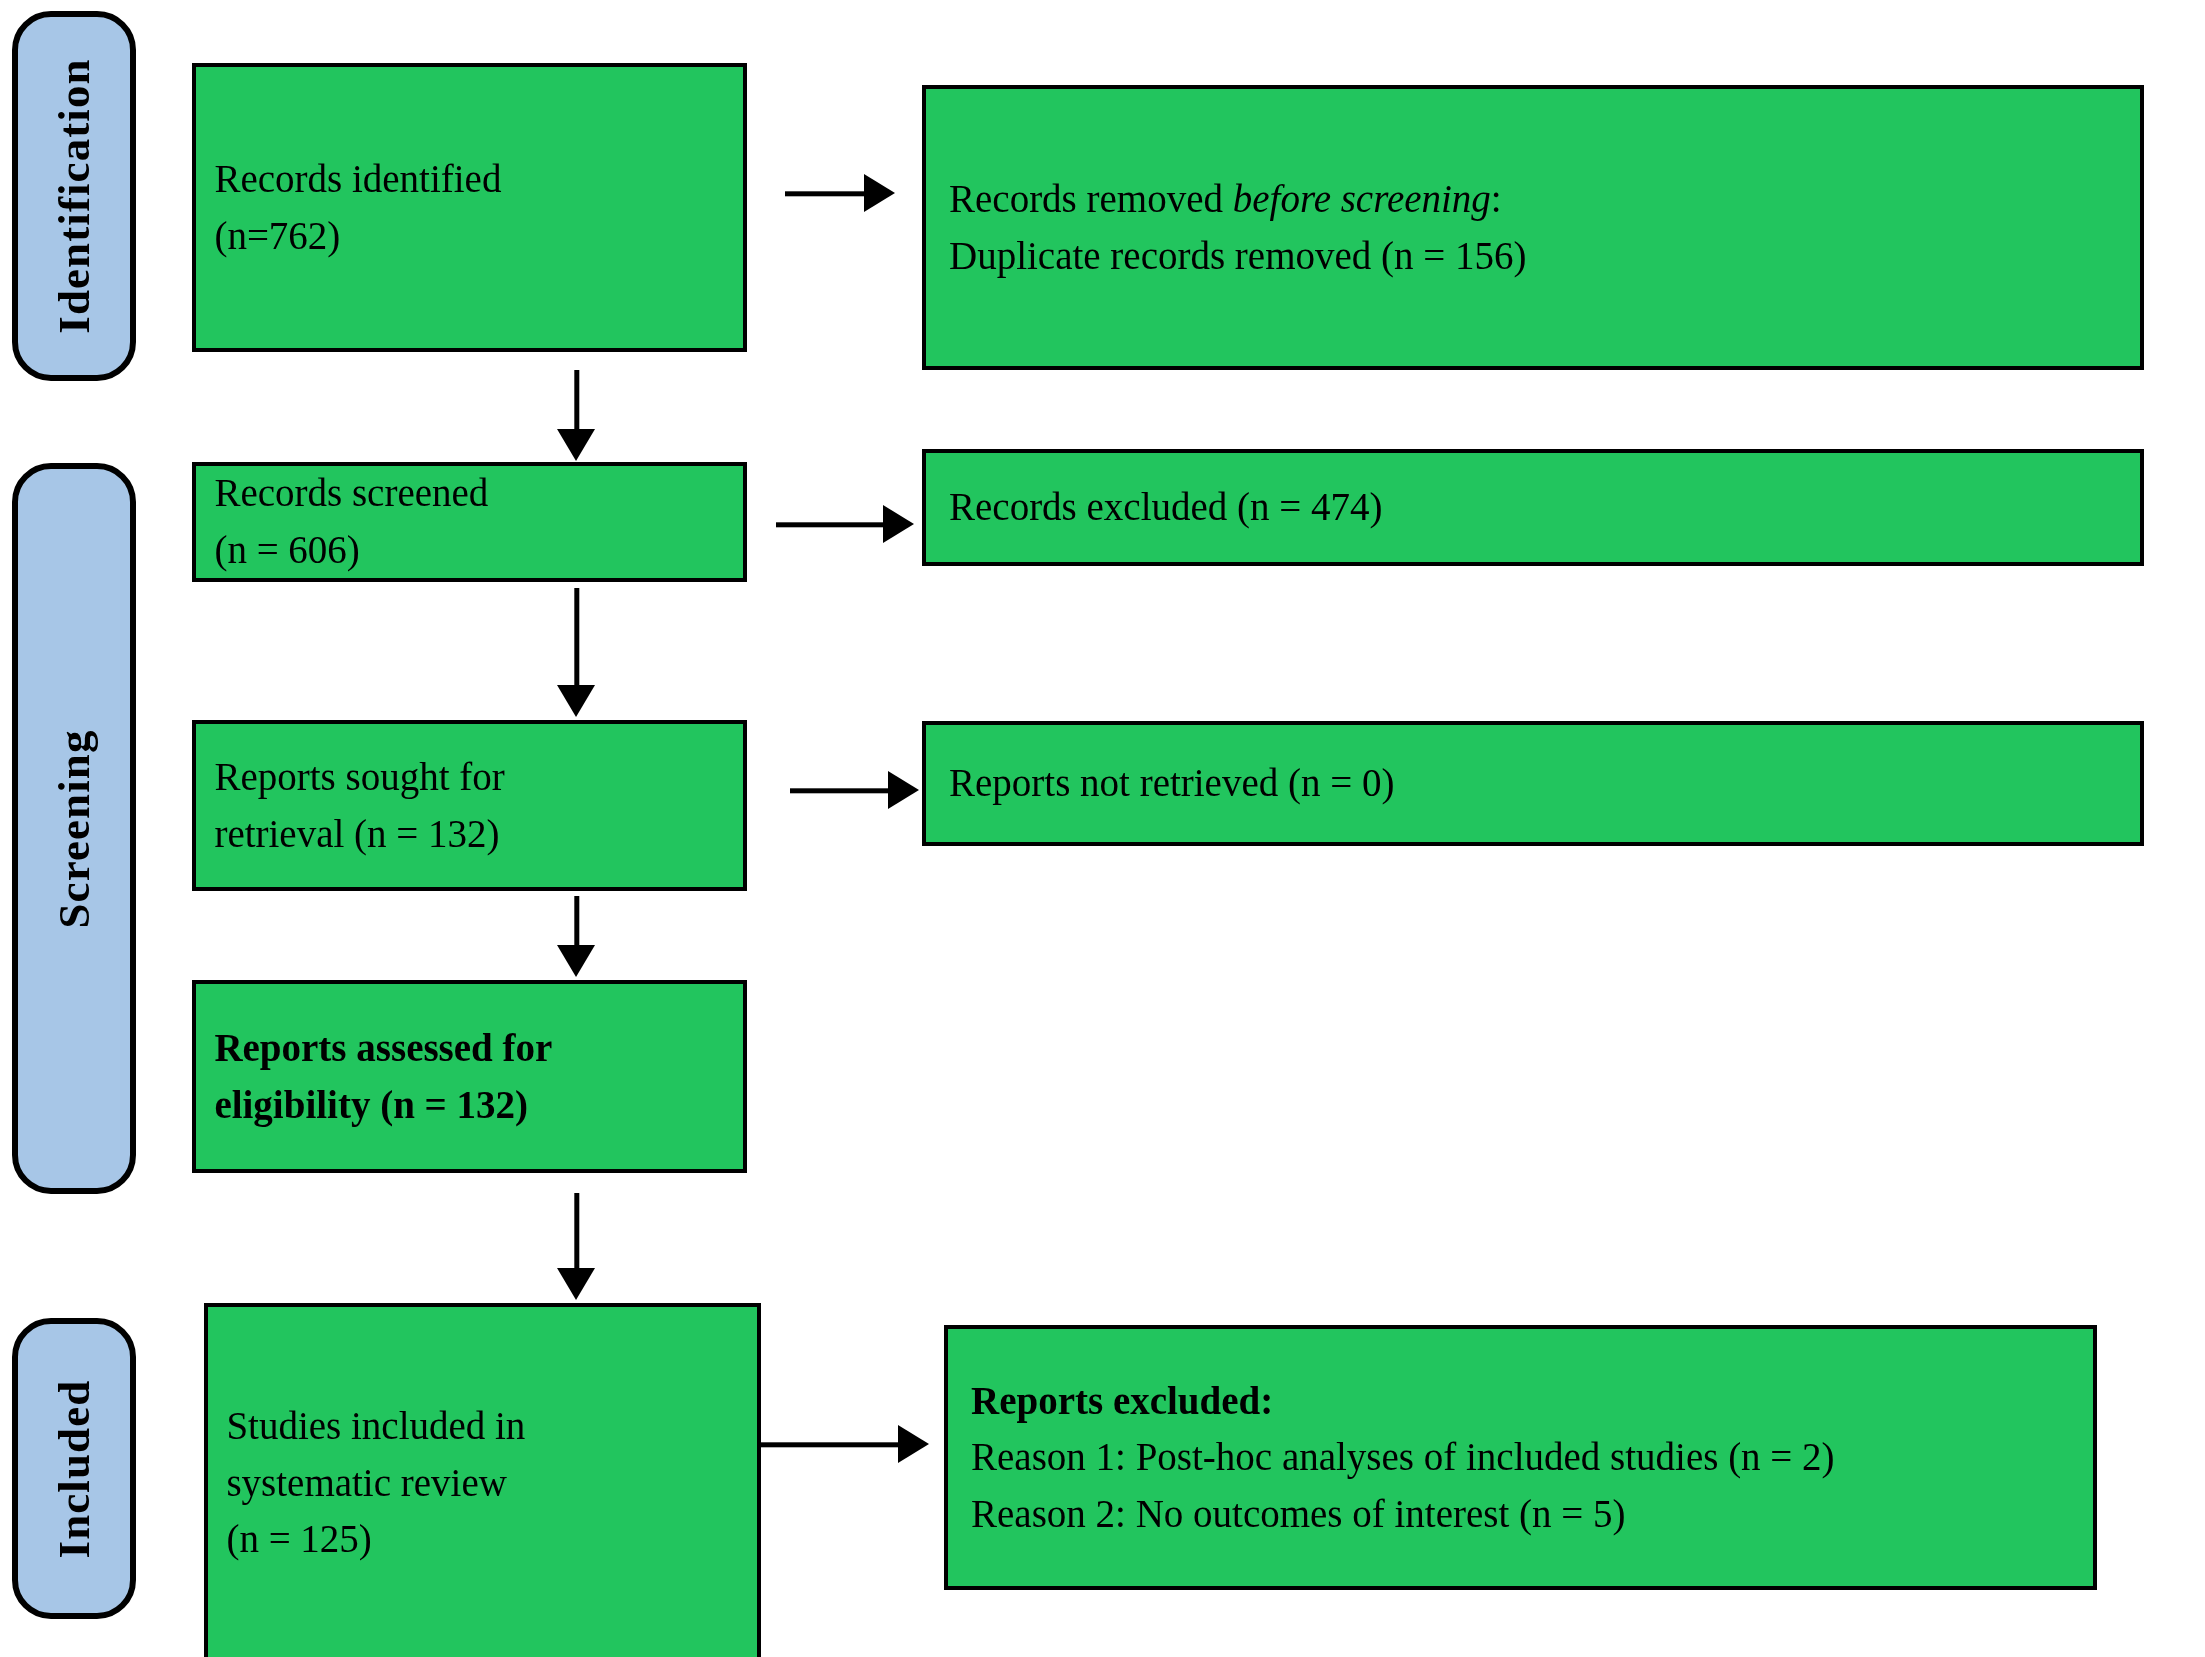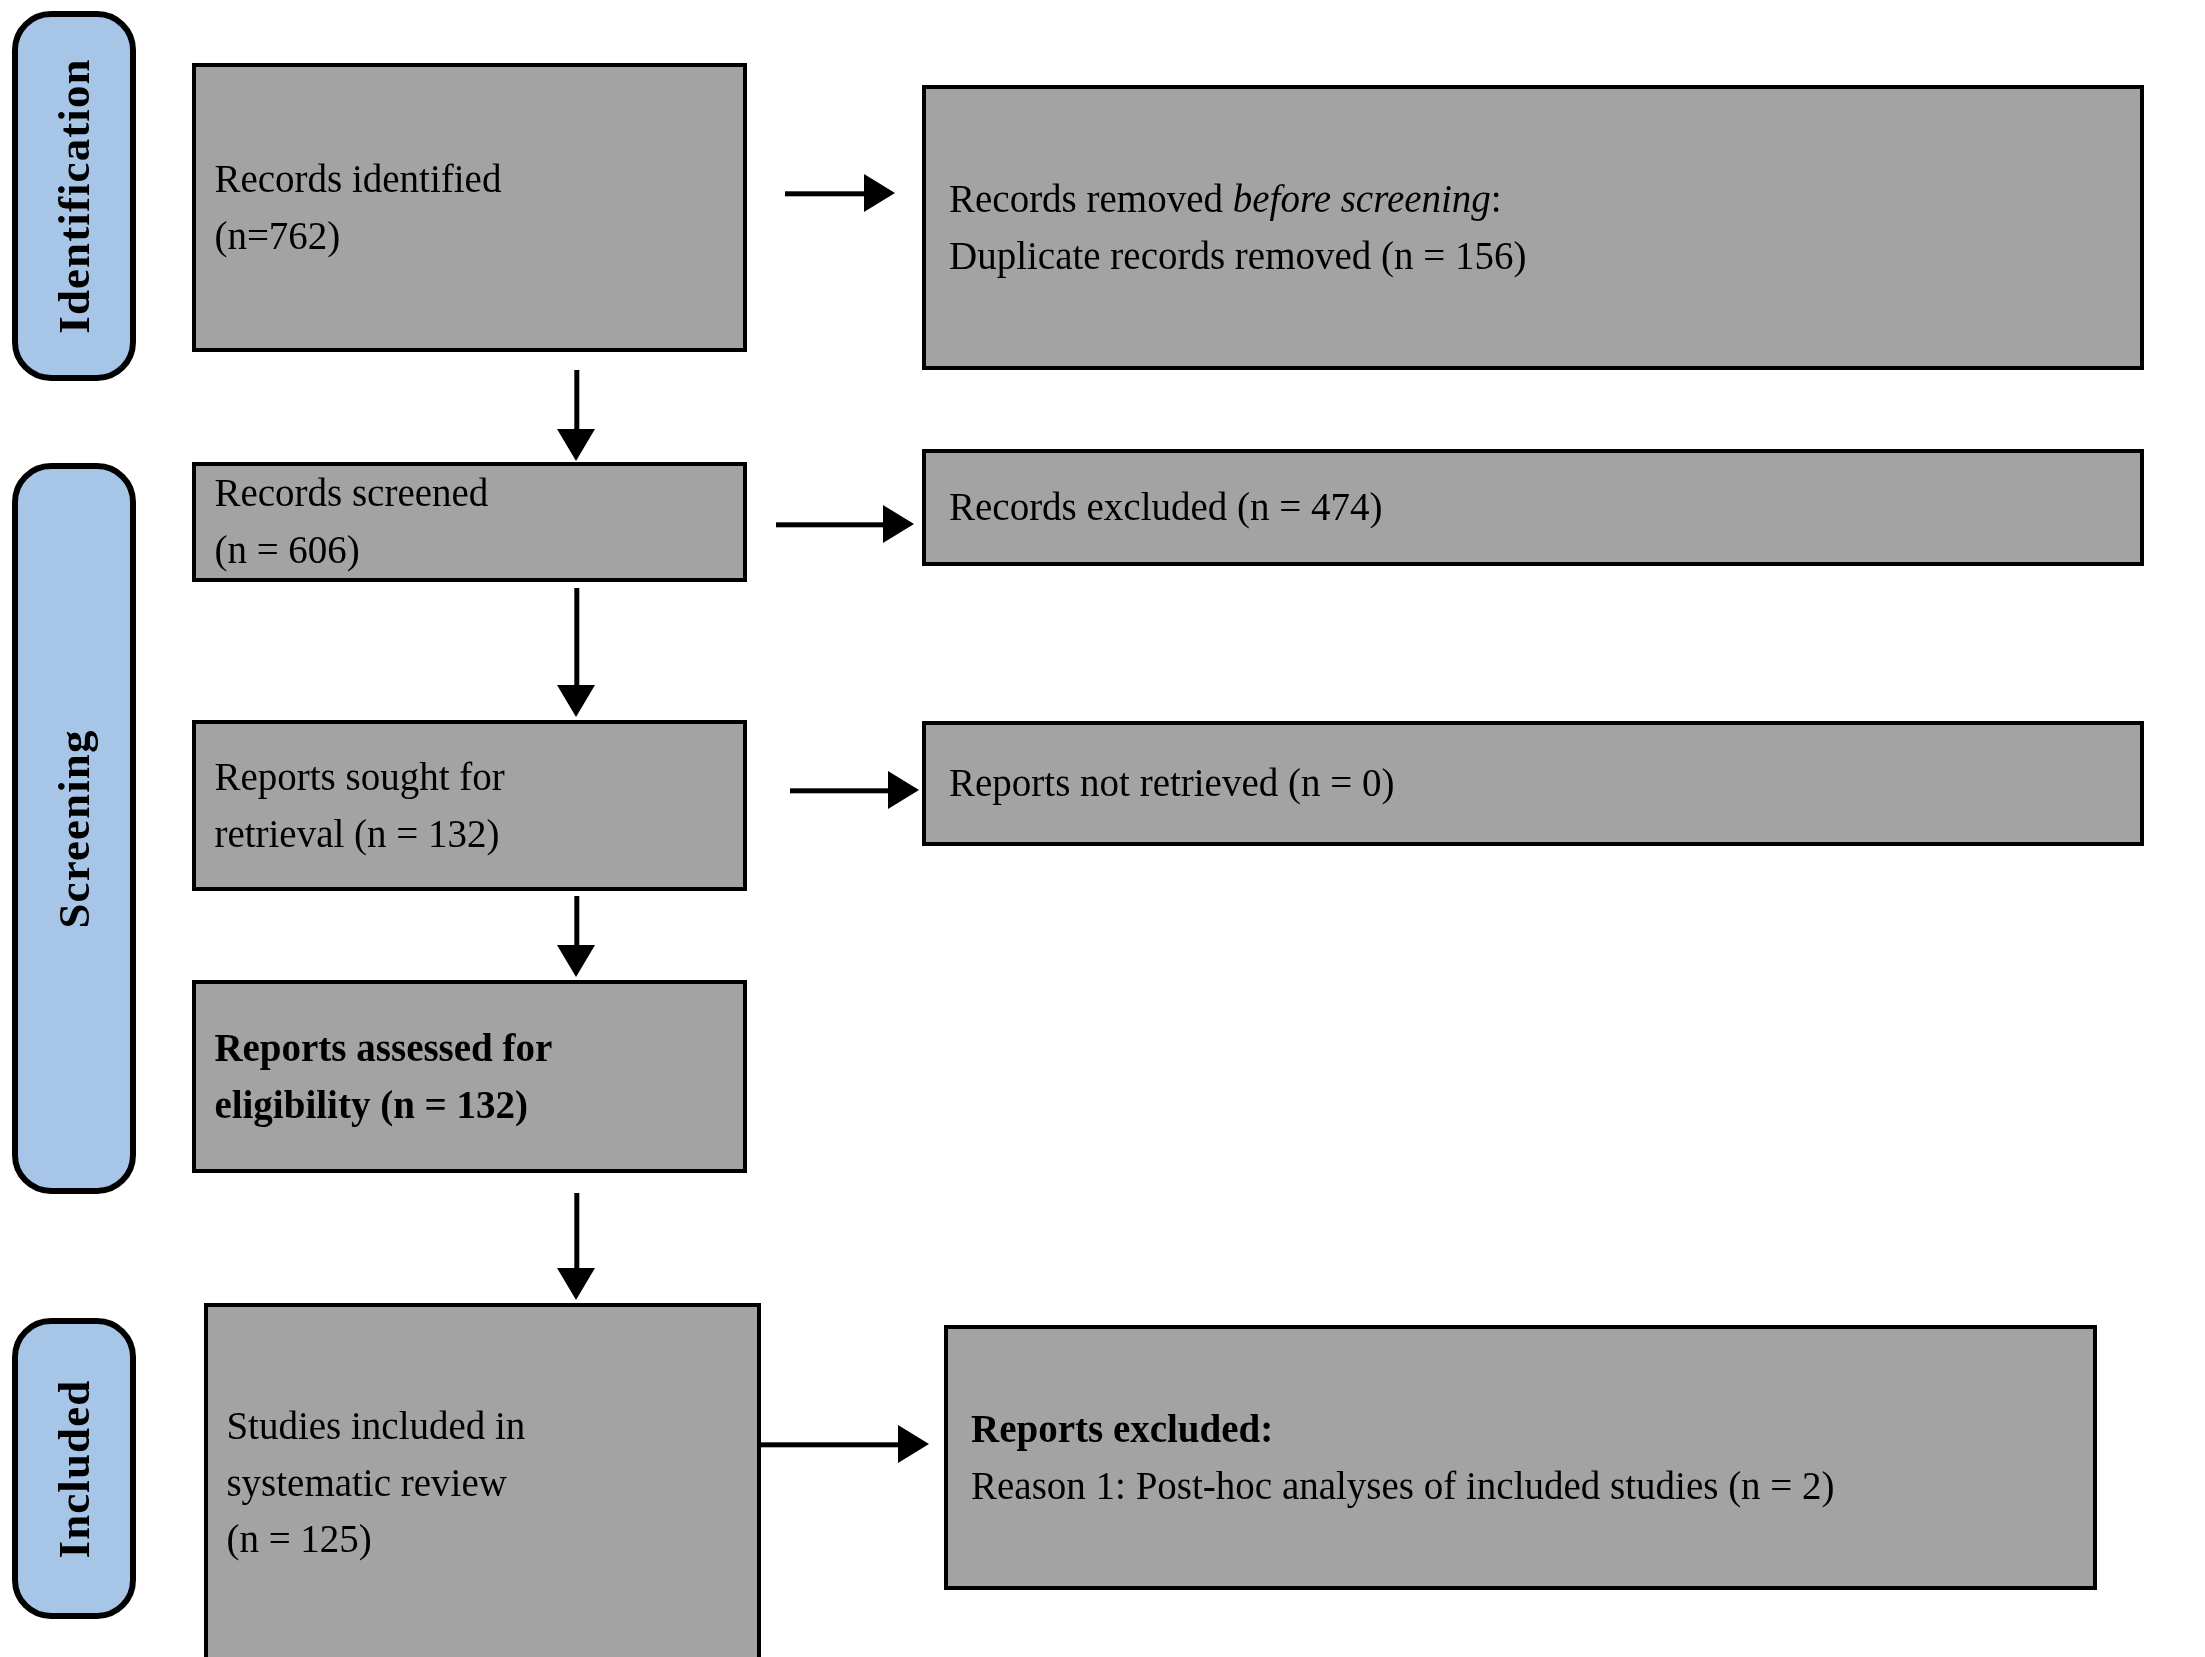--- a/index.html
+++ b/index.html
@@ -28,21 +28,21 @@
   .stage .vtext {
     transform: rotate(-90deg);
     white-space: nowrap;
     font-weight: bold;
     font-size: 45px;
     letter-spacing: 1.1px;
   }
   
   .box {
     position: absolute;
-    background: #a3a3a3;
+    background: #22c55e;
     border: 4.3px solid #000000;
     box-sizing: border-box;
     display: flex;
     flex-direction: column;
     justify-content: center;
     padding: 3.2px 10.8px 3.2px 18.4px;
     font-size: 39px;
     line-height: 1.45;
   }
   .box.right { padding-left: 23px; }
@@ -128,20 +128,21 @@
     <div>Records excluded (n = 474)</div>
   </div>
 
   <div class="box right" style="left:922px; top:721px; width:1222px; height:125px;">
     <div>Reports not retrieved (n = 0)</div>
   </div>
 
   <div class="box right" style="left:944px; top:1319px; width:1153px; height:265px;margin-top:6px;">
     <div class="bold">Reports excluded:</div>
     <div>Reason 1: Post-hoc analyses of included studies (n = 2)</div>
+    <div>Reason 2: No outcomes of interest (n = 5)</div>
   </div>
 
   <div class="varrow" style="left:557px; top:370px; height:91px;">
     <div class="shaft"></div>
     <div class="head"></div>
   </div>
   <div class="varrow" style="left:557px; top:588px; height:129px;">
     <div class="shaft"></div>
     <div class="head"></div>
   </div>

